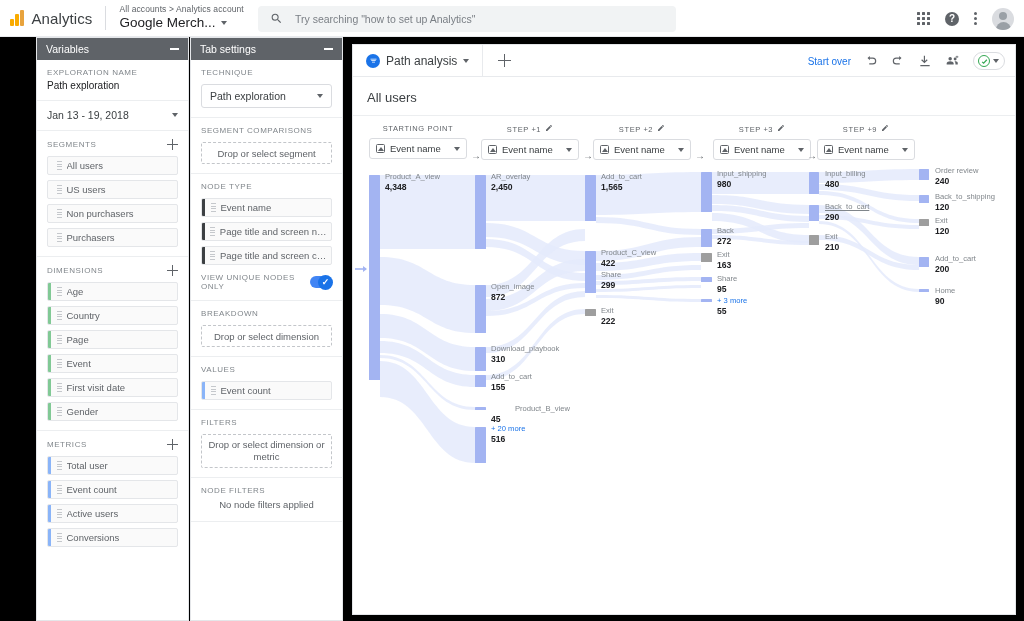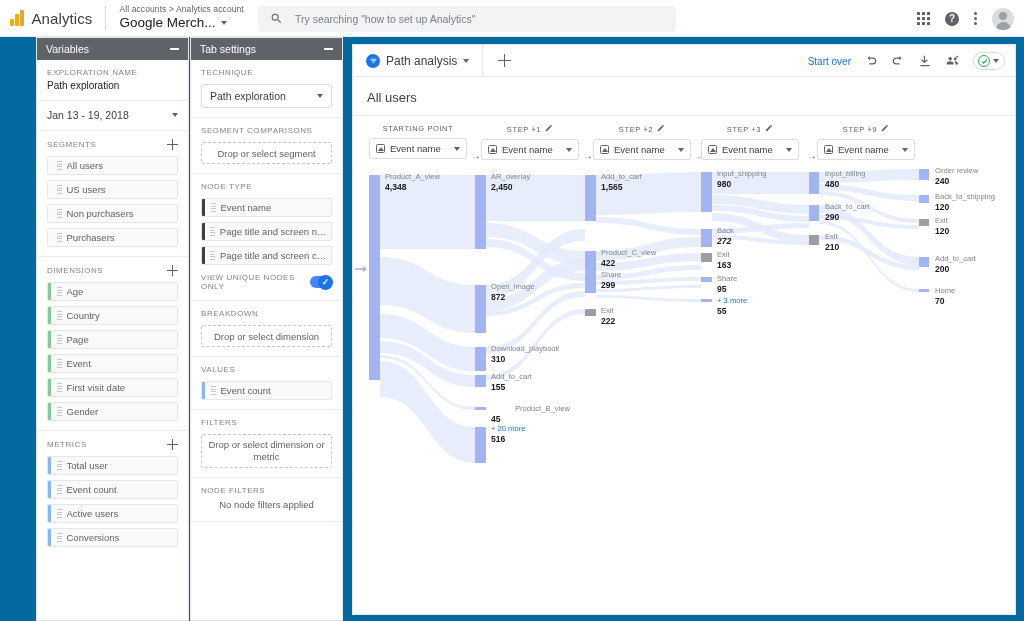--- a/index.html
+++ b/index.html
@@ -4,21 +4,21 @@
 <style>
   * { box-sizing: border-box; }
   html, body { margin:0; padding:0; }
   body {
     width:1024px; height:621px; overflow:hidden;
     background:#ffffff;
     font-family:"Liberation Sans", sans-serif;
     font-size:11px; color:#3c4043;
     -webkit-font-smoothing:antialiased;
   }
-  .app { position:relative; width:1024px; height:621px; background:#0369a1; }
+  .app { position:relative; width:1024px; height:621px; background:#000000; }
 
   
   .topbar {
     position:absolute; top:0; left:0; width:1024px; height:37px;
     background:#fff; display:flex; align-items:center;
     border-bottom:1px solid #e8eaed; z-index:20;
   }
   .ga-logo { margin-left:10px; display:flex; align-items:flex-end; gap:1.5px; height:16px; }
   .ga-logo i { display:block; width:3.5px; background:#f9ab00; border-radius:1px; }
   .ga-logo i:nth-child(1){ height:7px; background:#f9ab00;}
@@ -560,21 +560,21 @@
                 <path fill="#5f6368" d="M3 17.2V21h3.8L17.8 10 14 6.2 3 17.2zM20.7 7.1a1 1 0 000-1.4l-2.4-2.4a1 1 0 00-1.4 0L15 5.2 18.8 9l1.9-1.9z"></path>
               </svg></span>
           </div>
           <div class="stepsel">
             <span class="sq"></span>
             <span class="lab">Event name</span>
             <span class="caret"></span>
           </div>
         </div>
         <div class="arrowbetween" style="left: 342px;">→</div>
-        <div class="stepcol" style="left: 348px;">
+        <div class="stepcol" style="left: 360px;">
           <div class="stepcap">
             <span>STEP +3</span>
             <span><svg width="8" height="8" viewBox="0 0 24 24">
                 <path fill="#5f6368" d="M3 17.2V21h3.8L17.8 10 14 6.2 3 17.2zM20.7 7.1a1 1 0 000-1.4l-2.4-2.4a1 1 0 00-1.4 0L15 5.2 18.8 9l1.9-1.9z"></path>
               </svg></span>
           </div>
           <div class="stepsel">
             <span class="sq"></span>
             <span class="lab">Event name</span>
             <span class="caret"></span>
@@ -679,39 +679,39 @@
           <div class="nodeval" style="left: 248px; top: 13px;">1,565</div>
           <div class="nodelabel" style="left: 248px; top: 80px;">Product_C_view</div>
           <div class="nodeval" style="left: 248px; top: 89px;">422</div>
           <div class="nodelabel" style="left: 248px; top: 102px;">Share</div>
           <div class="nodeval" style="left: 248px; top: 111px;">299</div>
           <div class="nodelabel" style="left: 248px; top: 138px;">Exit</div>
           <div class="nodeval" style="left: 248px; top: 147px;">222</div>
           <div class="nodelabel" style="left: 364px; top: 1px;">Input_shipping</div>
           <div class="nodeval" style="left: 364px; top: 10px;">980</div>
           <div class="nodelabel" style="left: 364px; top: 58px;">Back</div>
-          <div class="nodeval" style="left: 364px; top: 67px; font-style: italic;">272</div>
+          <div class="nodeval" style="left: 364px; top: 67px;">272</div>
           <div class="nodelabel" style="left: 364px; top: 82px;">Exit</div>
           <div class="nodeval" style="left: 364px; top: 91px;">163</div>
           <div class="nodelabel" style="left: 364px; top: 106px;">Share</div>
           <div class="nodeval" style="left: 364px; top: 115px;">95</div>
           <div class="nodelabel morelink" style="left: 364px; top: 128px;">+ 3 more</div>
           <div class="nodeval" style="left: 364px; top: 137px;">55</div>
           <div class="nodelabel" style="left: 472px; top: 1px;">Input_billing</div>
           <div class="nodeval" style="left: 472px; top: 10px;">480</div>
-          <div class="nodelabel" style="left: 472px; top: 34px;">Back_to_cart</div>
+          <div class="nodelabel" style="left: 472px; top: 34px; text-decoration: underline;">Back_to_cart</div>
           <div class="nodeval" style="left: 472px; top: 43px;">290</div>
           <div class="nodelabel" style="left: 472px; top: 64px;">Exit</div>
           <div class="nodeval" style="left: 472px; top: 73px;">210</div>
           <div class="nodelabel" style="left: 582px; top: -2px;">Order review</div>
           <div class="nodeval" style="left: 582px; top: 7px;">240</div>
           <div class="nodelabel" style="left: 582px; top: 24px;">Back_to_shipping</div>
           <div class="nodeval" style="left: 582px; top: 33px;">120</div>
           <div class="nodelabel" style="left: 582px; top: 48px;">Exit</div>
           <div class="nodeval" style="left: 582px; top: 57px;">120</div>
           <div class="nodelabel" style="left: 582px; top: 86px;">Add_to_cart</div>
           <div class="nodeval" style="left: 582px; top: 95px;">200</div>
           <div class="nodelabel" style="left: 582px; top: 118px;">Home</div>
-          <div class="nodeval" style="left: 582px; top: 127px;">70</div>
+          <div class="nodeval" style="left: 582px; top: 127px;">90</div>
         </div>
     </div>
   </div>
 </div>
 
 </body></html>

